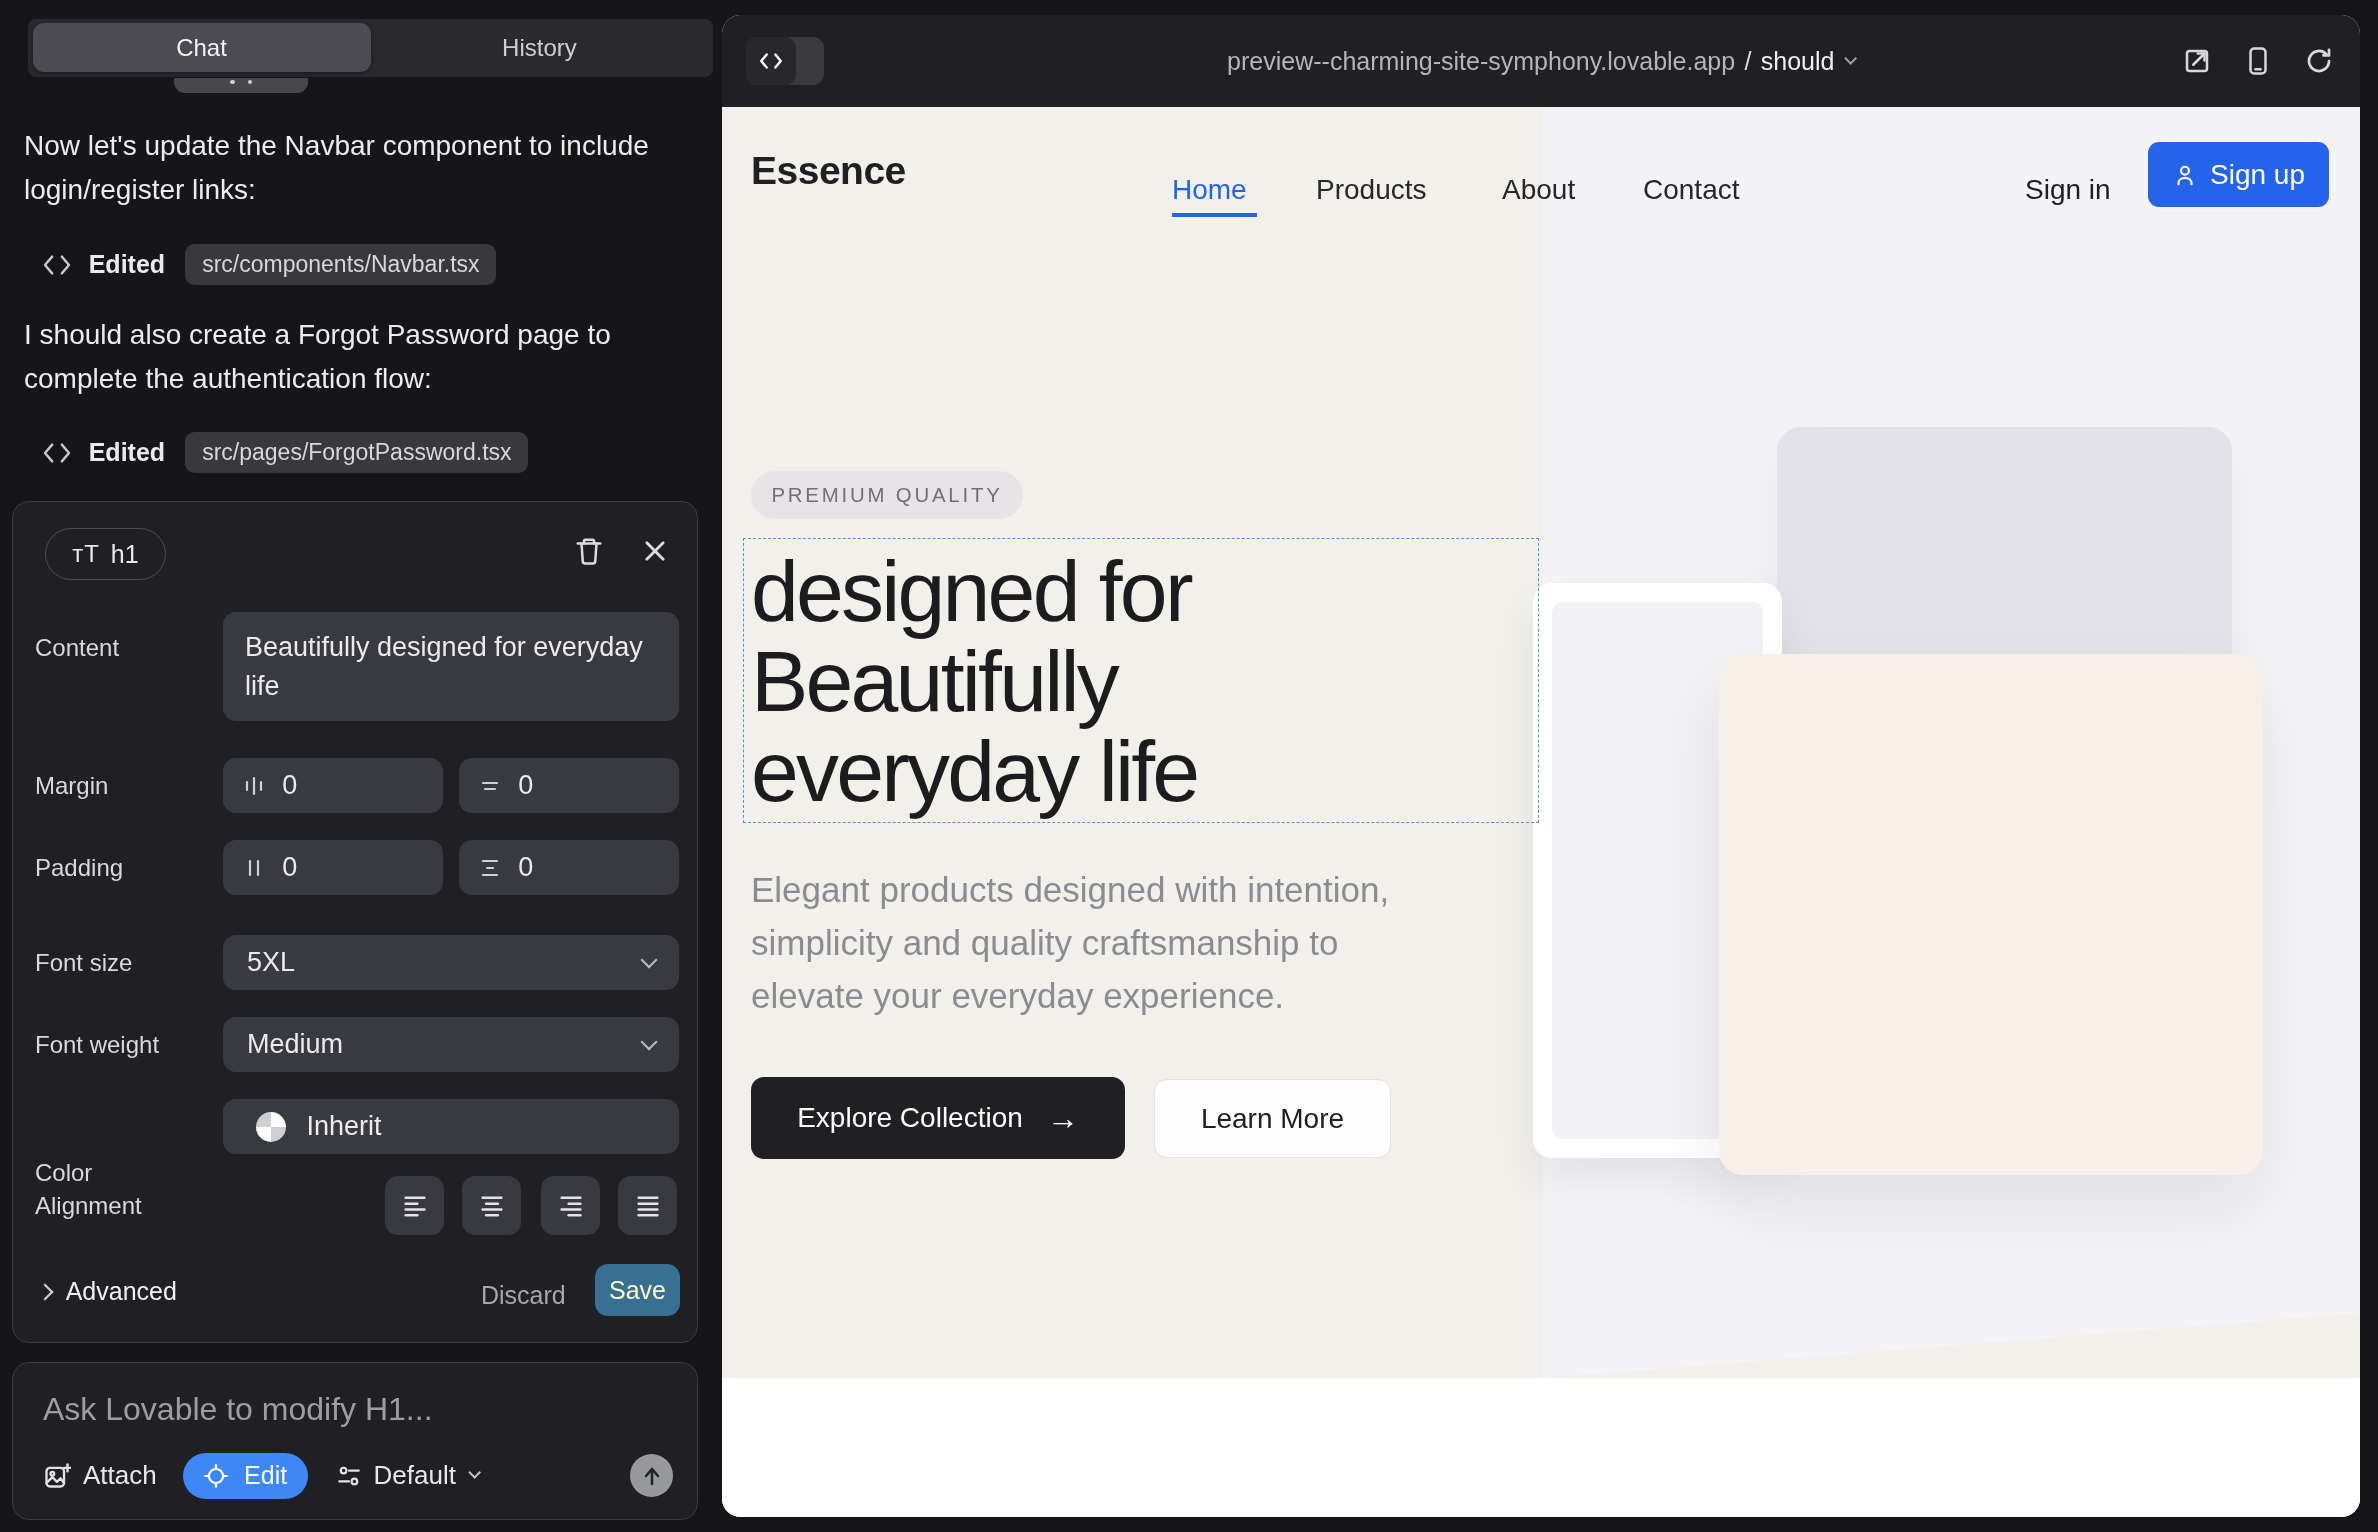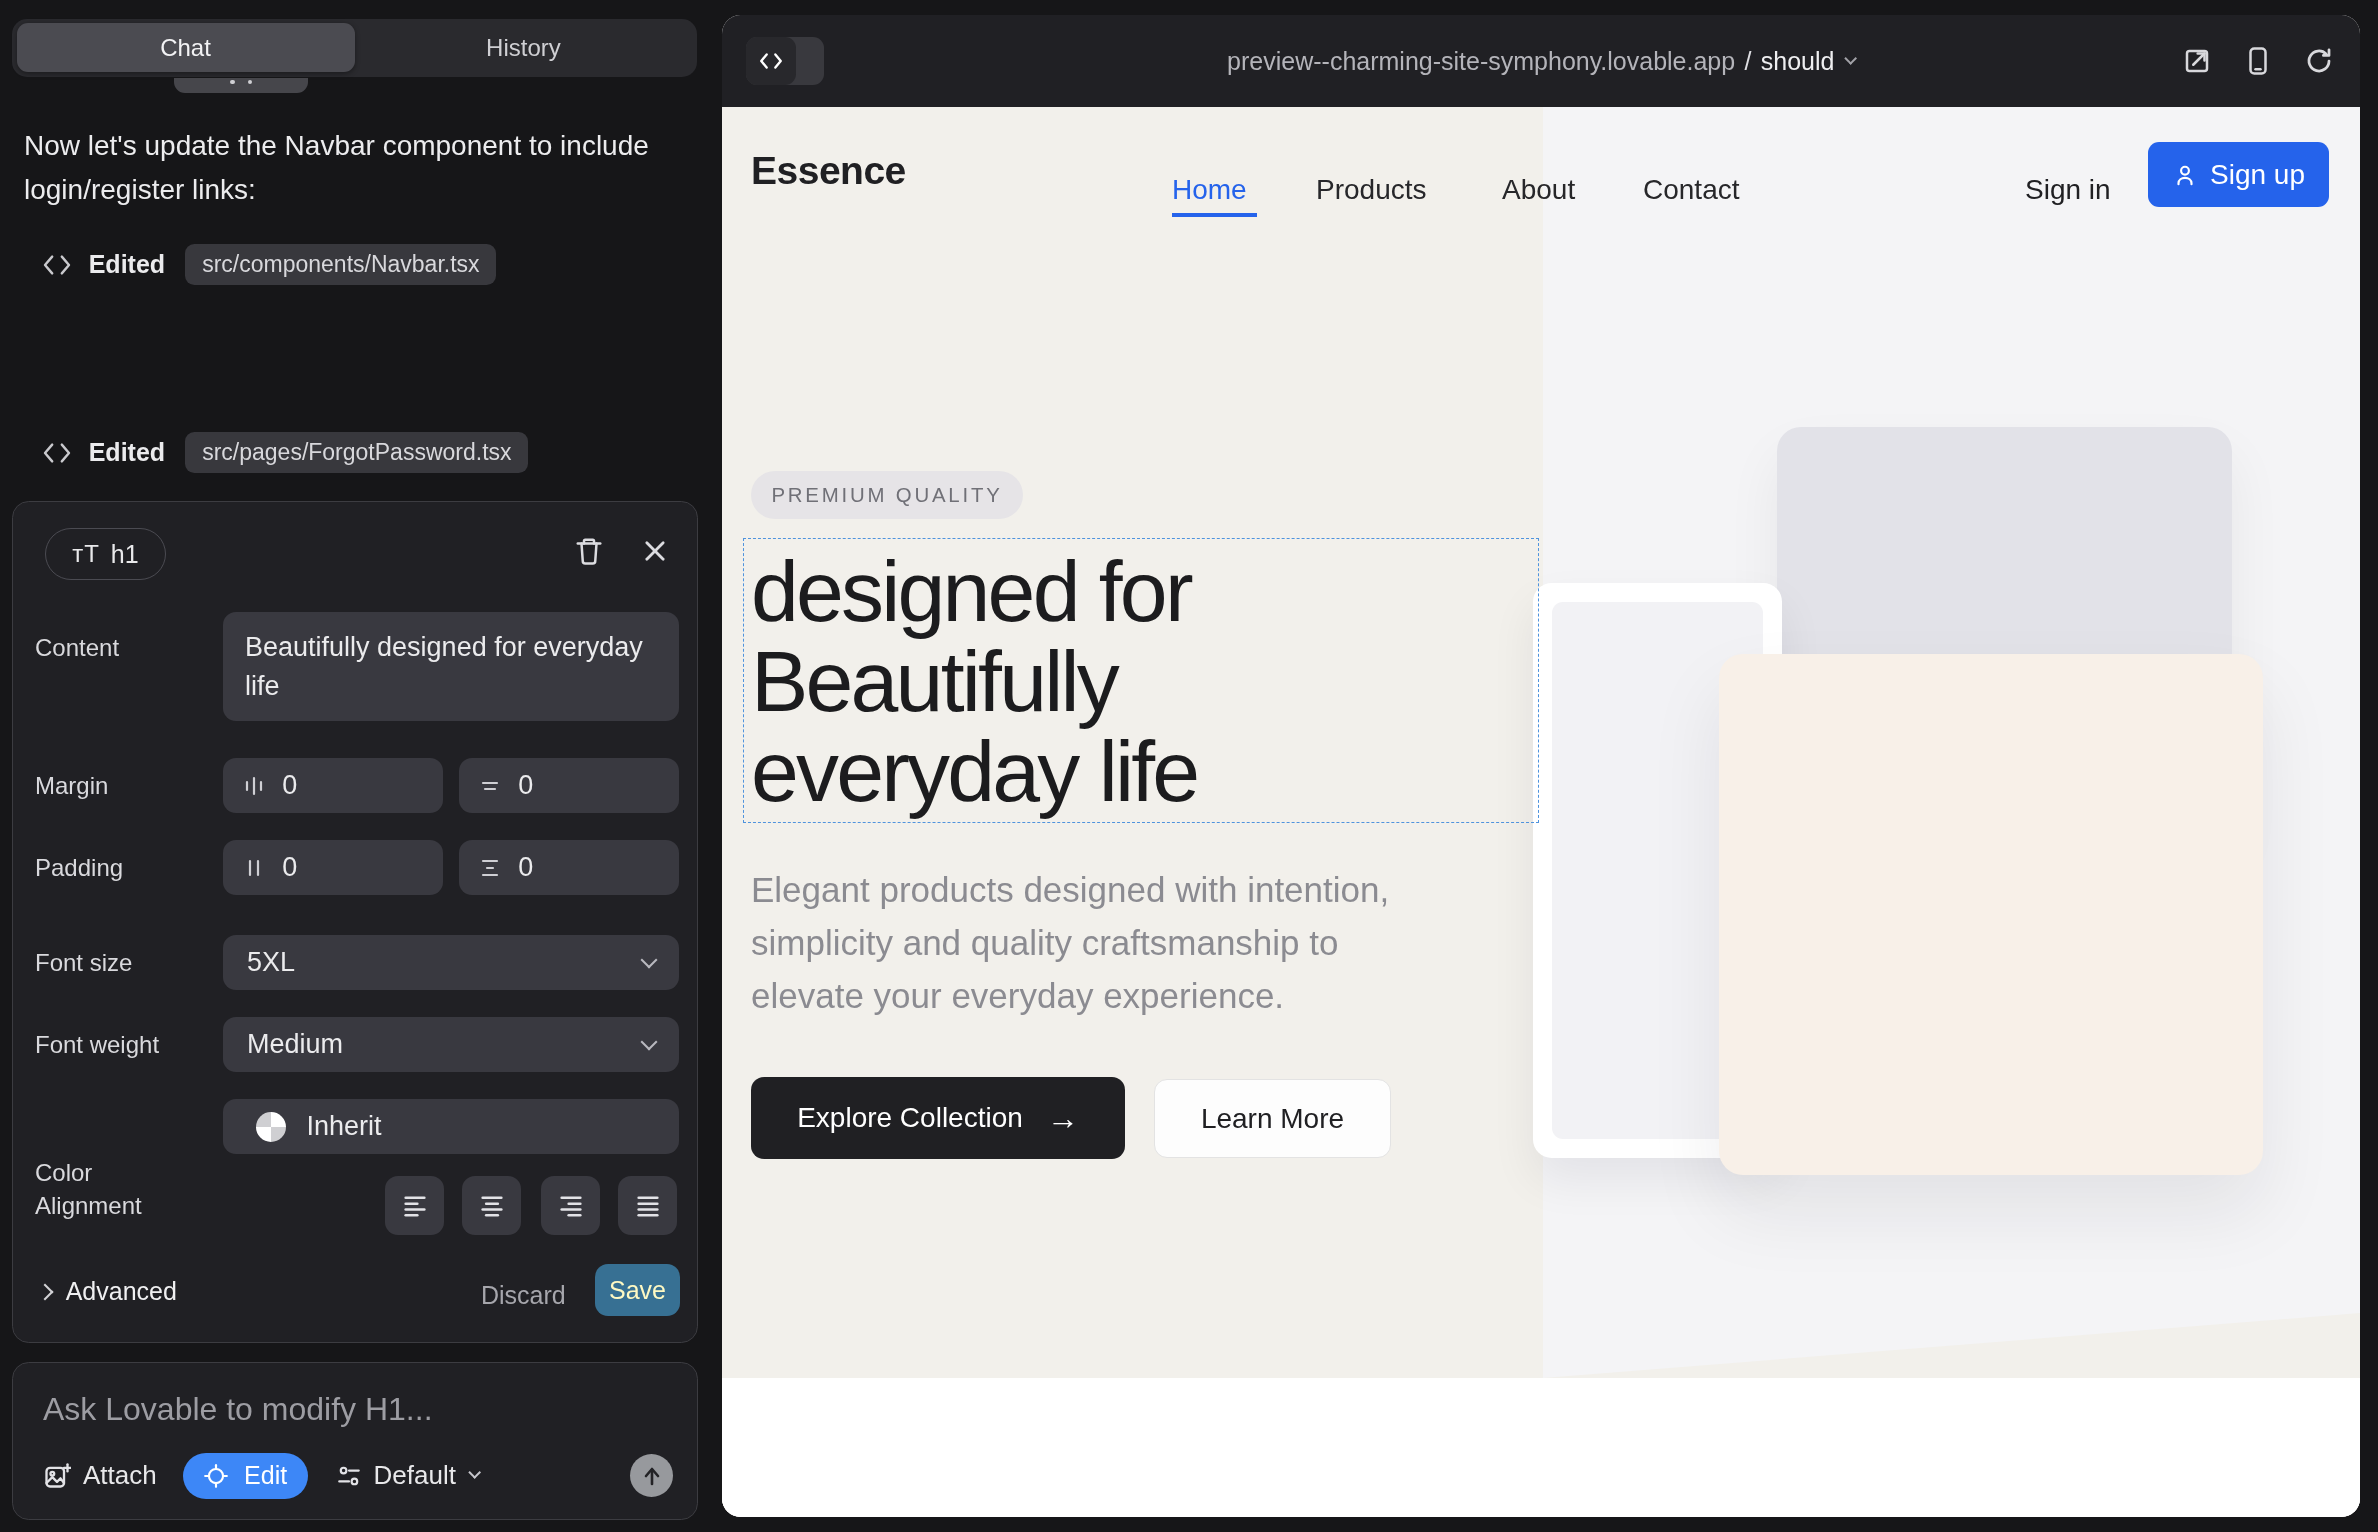--- a/index.html
+++ b/index.html
@@ -1,20 +1,20 @@
 <!DOCTYPE html>
 <html style="font-size:15px"><head>
 <meta charset="utf-8">
 <style>
   html,body{margin:0;padding:0;background:#141416;}
   *{box-sizing:border-box;font-family:"Liberation Sans","DejaVu Sans",sans-serif;}
   .stage{position:relative;width:2378px;height:1532px;background:#161618;overflow:hidden;}
 
   
-  .tabs{position:absolute;left:12px;top:18.6px;width:685px;height:58px;background:#2a2a2e;border-radius:15px;display:flex;padding:4.6px;}
+  .tabs{position:absolute;left:28px;top:18.6px;width:685px;height:58px;background:#2a2a2e;border-radius:8px;display:flex;padding:4.6px;}
   .tab{flex:1;display:flex;align-items:center;justify-content:center;font-size:24px;color:#cfcfd3;border-radius:11px;}
   .tab.active{background:#4b4b51;color:#f2f2f4;box-shadow:0 1.9px 5.6px rgba(0,0,0,.35);}
   .partial-chip{position:absolute;left:174px;top:78px;width:134px;height:15px;background:#46464b;border-radius:0 0 11px 11px;display:flex;align-items:flex-start;justify-content:center;gap:13px;padding-top:1.9px;}
   .partial-chip i{width:4.6px;height:4.6px;border-radius:50%;background:#cfcfd3;}
   .msg{position:absolute;left:24px;width:660px;font-size:28px;line-height:44px;color:#ececee;}
   .edited-row{position:absolute;left:42px;display:flex;align-items:center;height:43px;}
   .edited-label{margin-left:16.7px;font-size:25px;font-weight:700;color:#ebebed;}
   .file-chip{margin-left:20.4px;background:#38383d;border-radius:9.3px;padding:7.4px 16.7px;font-size:23px;color:#d8d8dc;white-space:nowrap;}
   svg{display:block;}
 
@@ -104,20 +104,21 @@
   <div class="msg" style="top:124px;">Now let's update the Navbar component to include login/register links:</div>
   <div class="edited-row" style="top:243px;">
     <svg width="30" height="24" viewBox="0 0 24 20" fill="none" stroke="#c9c9cd" stroke-width="2" stroke-linecap="round" stroke-linejoin="round">
         <polyline points="8 3 2 10 8 17"></polyline>
         <polyline points="16 3 22 10 16 17"></polyline>
       </svg>
     <span class="edited-label">Edited</span>
     <span class="file-chip">src/components/Navbar.tsx</span>
   </div>
 
+  <div class="msg" style="top:313px;">I should also create a Forgot Password page to complete the authentication flow:</div>
   <div class="edited-row" style="top:431px;">
     <svg width="30" height="24" viewBox="0 0 24 20" fill="none" stroke="#c9c9cd" stroke-width="2" stroke-linecap="round" stroke-linejoin="round">
         <polyline points="8 3 2 10 8 17"></polyline>
         <polyline points="16 3 22 10 16 17"></polyline>
       </svg>
     <span class="edited-label">Edited</span>
     <span class="file-chip">src/pages/ForgotPassword.tsx</span>
   </div>
 
   <div class="card editor">

